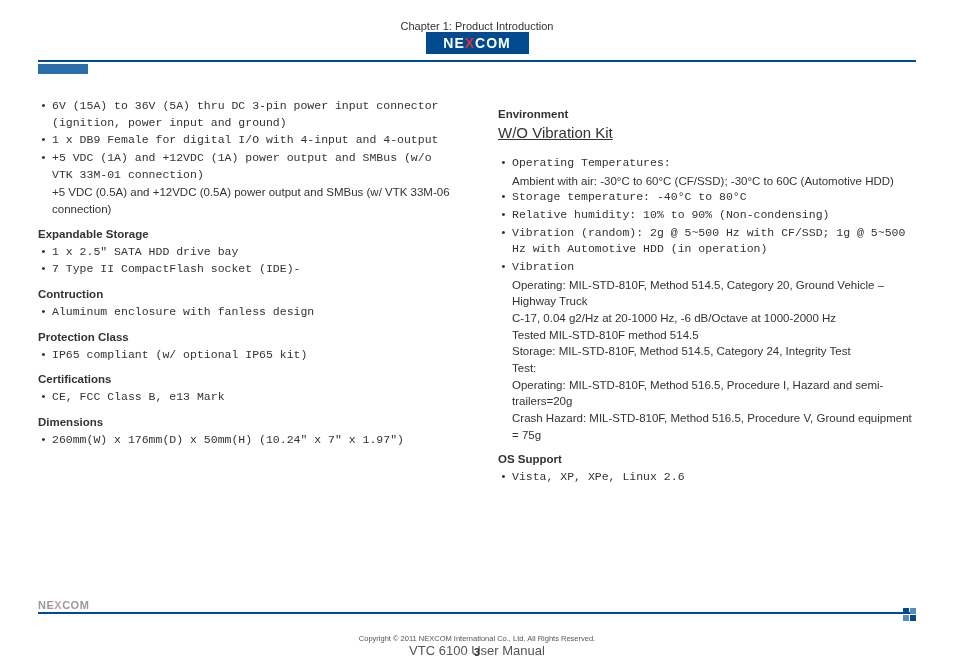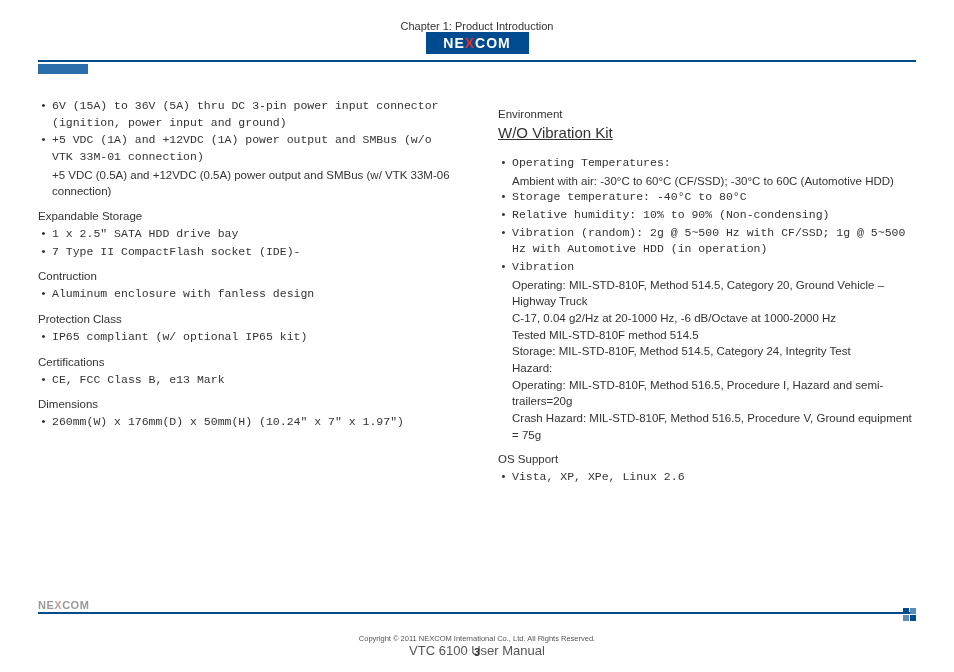--- a/index.html
+++ b/index.html
@@ -59,21 +59,21 @@
       margin-bottom: 24px;
     }
     .content {
       display: flex;
       gap: 42px;
     }
     .column {
       flex: 1;
     }
     .section-title {
-      font-weight: normal;
+      font-weight: bold;
       font-size: 11.5px;
       margin-top: 10px;
       margin-bottom: 4px;
     }
     .underline {
       text-decoration: underline;
       font-size: 15px;
       margin-bottom: 14px;
     }
     ul {
@@ -170,20 +170,21 @@
     <span class="logo-text"><span>NE</span><span class="x">X</span><span>COM</span></span>
   </div>
 </div>
 <div class="header-line"></div>
 <div class="accent-bar"></div>
 
 <div class="content">
   <div class="column">
     <ul>
       <li>6V (15A) to 36V (5A) thru DC 3-pin power input connector (ignition, power input and ground)</li>
+      <li>1 x DB9 Female for digital I/O with 4-input and 4-output</li>
       <li>+5 VDC (1A) and +12VDC (1A) power output and SMBus (w/o VTK 33M-01 connection)</li>
     </ul>
     <div class="sub-text">+5 VDC (0.5A) and +12VDC (0.5A) power output and SMBus (w/ VTK 33M-06 connection)</div>
 
     <div class="section-title">Expandable Storage</div>
     <ul>
       <li>1 x 2.5" SATA HDD drive bay</li>
       <li>7 Type II CompactFlash socket (IDE)-</li>
     </ul>
 
@@ -218,21 +219,21 @@
     <ul>
       <li>Storage temperature: -40°C to 80°C</li>
       <li>Relative humidity: 10% to 90% (Non-condensing)</li>
       <li>Vibration (random): 2g @ 5~500 Hz with CF/SSD; 1g @ 5~500 Hz with Automotive HDD (in operation)</li>
       <li>Vibration</li>
     </ul>
     <div class="sub-text">Operating: MIL-STD-810F, Method 514.5, Category 20, Ground Vehicle – Highway Truck</div>
     <div class="sub-text">C-17, 0.04 g2/Hz at 20-1000 Hz, -6 dB/Octave at 1000-2000 Hz</div>
     <div class="sub-text">Tested MIL-STD-810F method 514.5</div>
     <div class="sub-text">Storage: MIL-STD-810F, Method 514.5, Category 24, Integrity Test</div>
-    <div class="sub-text">Hazard:</div>
+    <div class="sub-text">Test:</div>
     <div class="sub-text">Operating: MIL-STD-810F, Method 516.5, Procedure I, Hazard and semi-trailers=20g</div>
     <div class="sub-text">Crash Hazard: MIL-STD-810F, Method 516.5, Procedure V, Ground equipment = 75g</div>
 
     <div class="section-title">OS Support</div>
     <ul>
       <li>Vista, XP, XPe, Linux 2.6</li>
     </ul>
   </div>
 </div>
 

